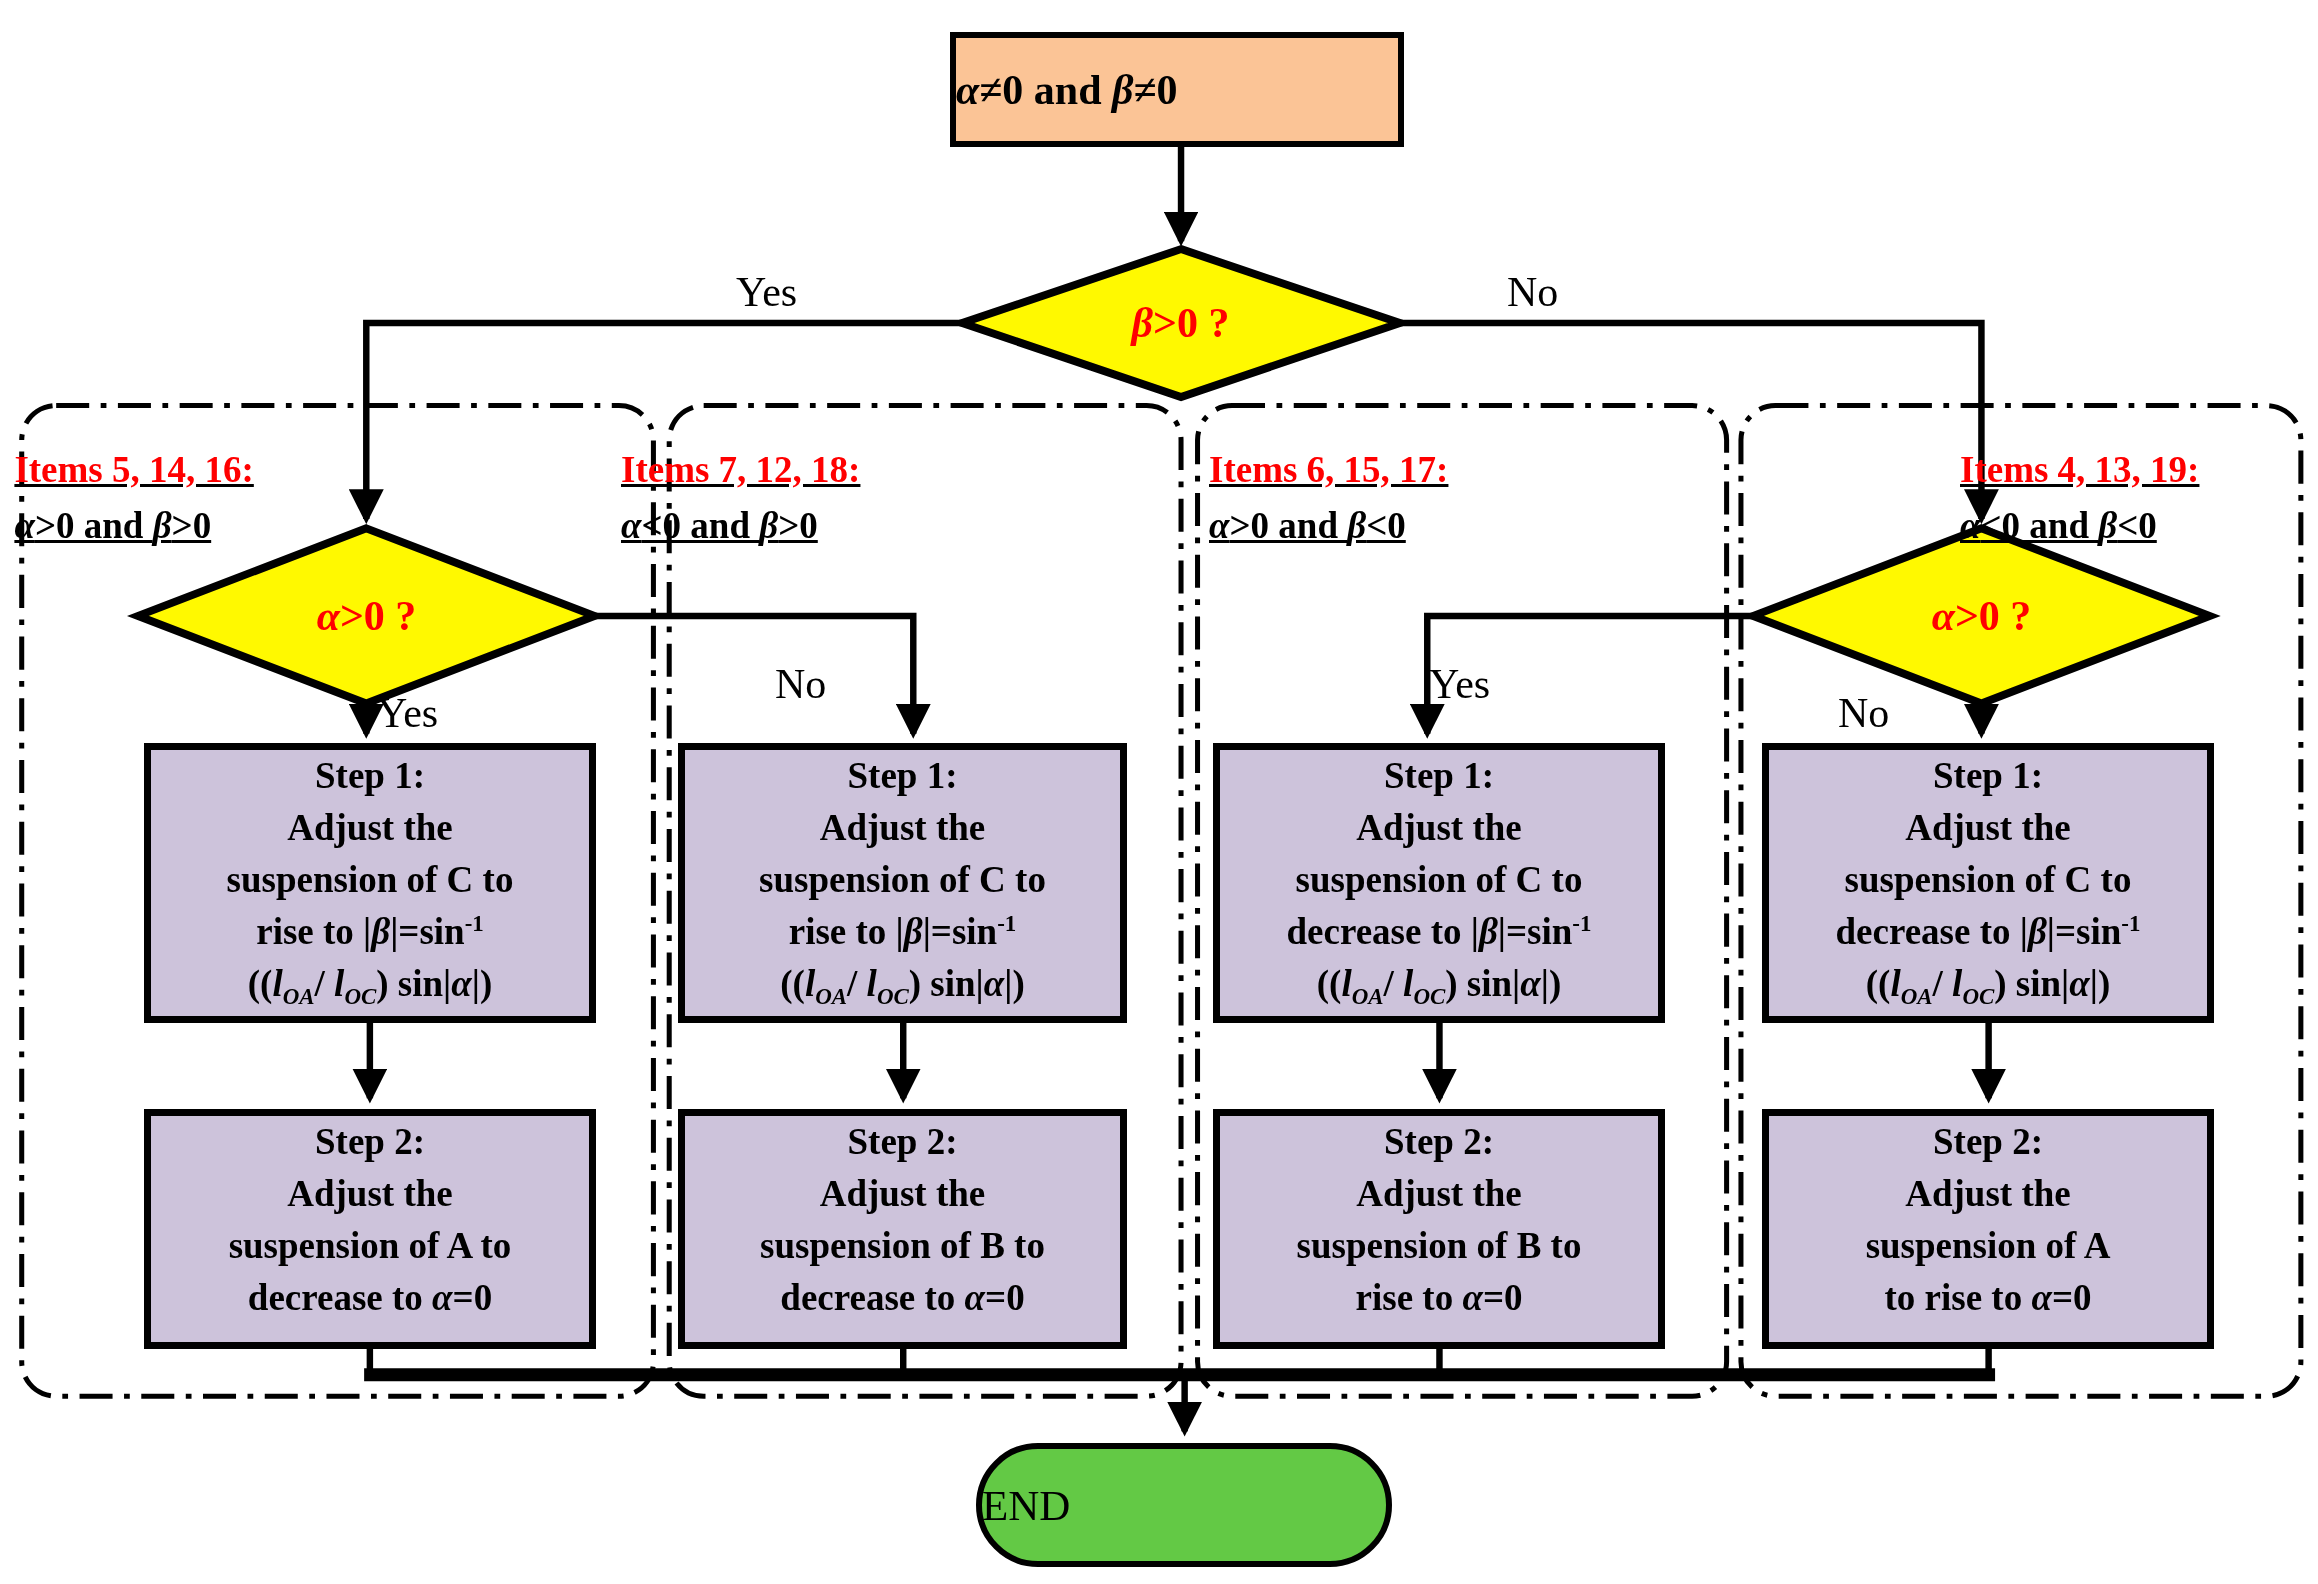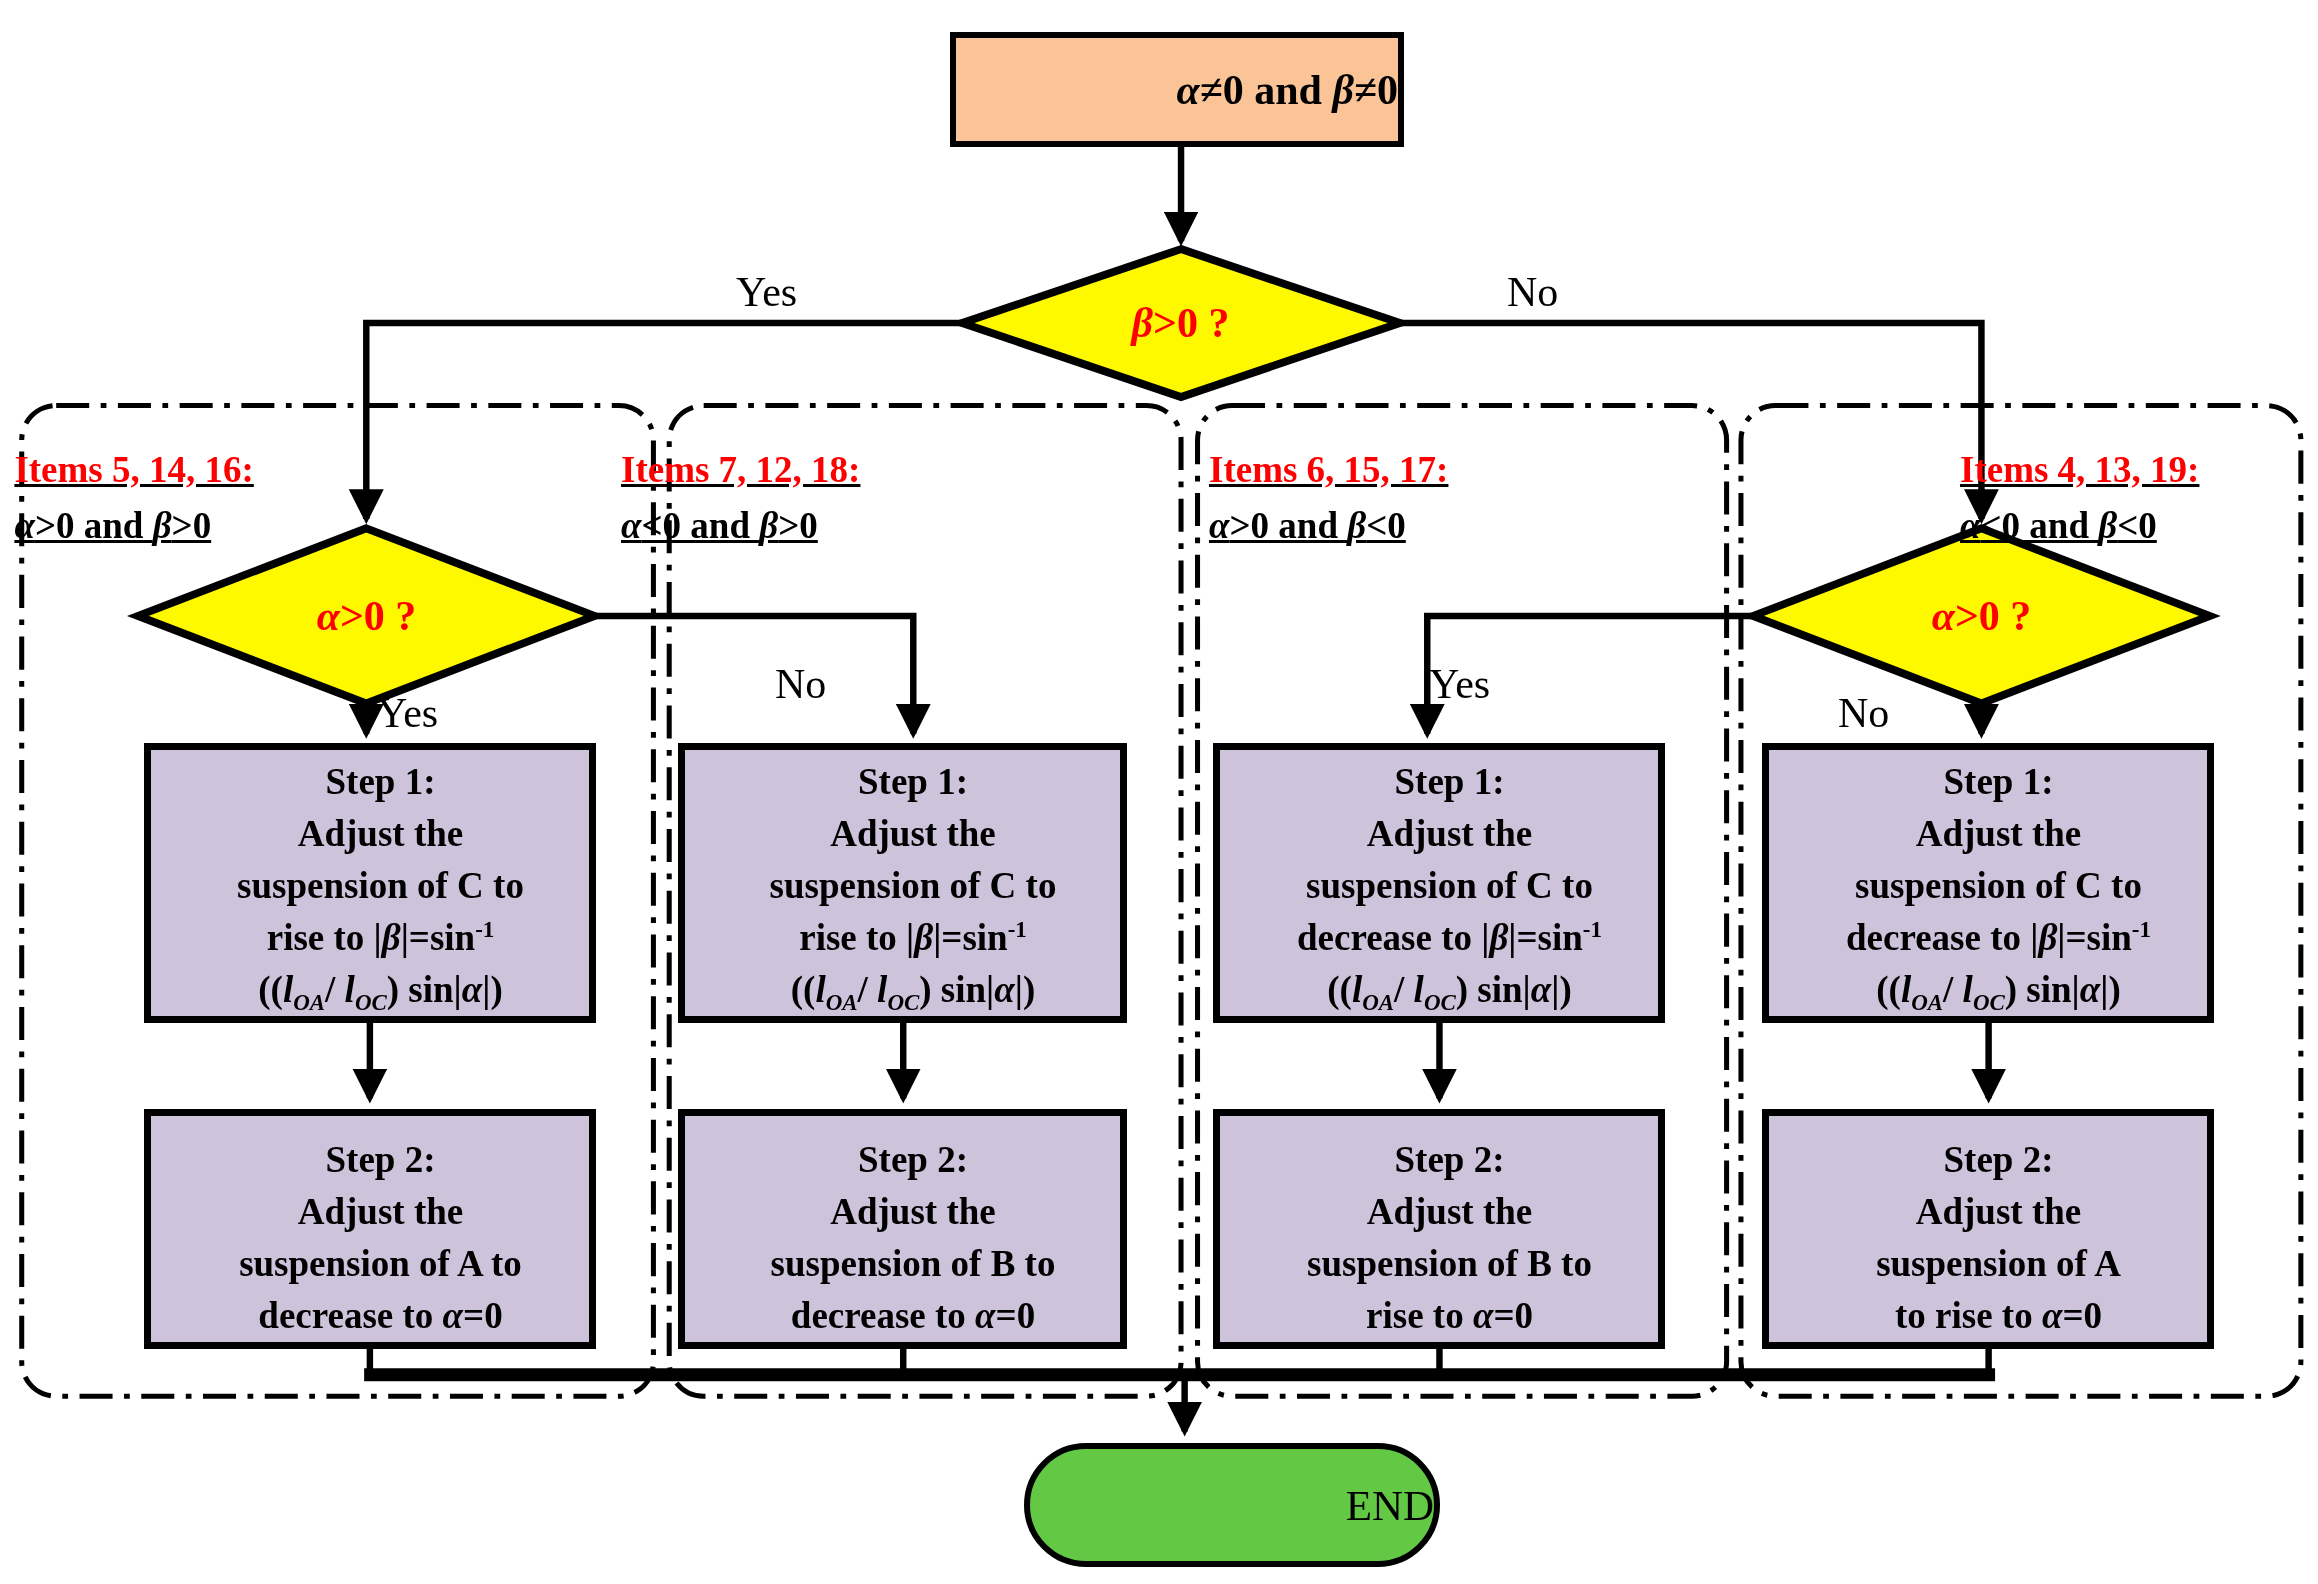--- a/index.html
+++ b/index.html
@@ -4,22 +4,22 @@
 <style>
   html,body{margin:0;padding:0;background:#ffffff;}
   #canvas{position:relative;width:2319px;height:1585px;background:#ffffff;
           font-family:"Liberation Serif","DejaVu Serif",serif;overflow:hidden;}
   svg{position:absolute;left:0;top:0;}
   .container-rect{fill:none;stroke:#000;stroke-width:7;
                   stroke-dasharray:46 16 8 16;}
   .diamond{fill:var(--yellow);stroke:#000;stroke-width:11;}
   .conn{fill:none;stroke:#000;stroke-width:9;}
   .bar{fill:none;stroke:#000;stroke-width:18;}
-  .node{position:absolute;display:flex;align-items:center;justify-content:flex-end;
-        text-align:center;box-sizing:border-box;color:#000;padding-left:21px;}
+  .node{position:absolute;display:flex;align-items:center;justify-content:flex-start;
+        text-align:center;box-sizing:border-box;color:#000;}
   .start{background:var(--peach);border:6.5px solid #000;
          font-weight:bold;font-size:42px;}
   .step{background:var(--purple);border:7.2px solid #000;
         font-weight:bold;font-size:37px;line-height:52px;
         flex-direction:column;}
   .step sub,.step sup{font-size:62%;line-height:0;}
   .end{background:var(--green);border:6.5px solid #000;
        border-radius:68px;font-size:43px;}
   .dlabel{position:absolute;text-align:center;color:var(--red);
           font-weight:bold;font-size:42px;line-height:52px;}
@@ -124,18 +124,18 @@
   <div class="node step" style="left:678px;top:1109px;width:449px;height:240px;">
     <span>Step 2:<br>Adjust the<br>suspension of B to<br>decrease to <i>α</i>=0</span>
   </div>
   <div class="node step" style="left:1213px;top:1109px;width:452px;height:240px;">
     <span>Step 2:<br>Adjust the<br>suspension of B to<br>rise to <i>α</i>=0</span>
   </div>
   <div class="node step" style="left:1762px;top:1109px;width:452px;height:240px;">
     <span>Step 2:<br>Adjust the<br>suspension of A<br>to rise to <i>α</i>=0</span>
   </div>
 
-  <div class="node end" style="left:1024px;top:1443px;width:416px;height:124px;">
+  <div class="node end" style="left:976px;top:1443px;width:416px;height:124px;">
     <span>END</span>
   </div>
 
 </div>
 
 
 </body></html>

